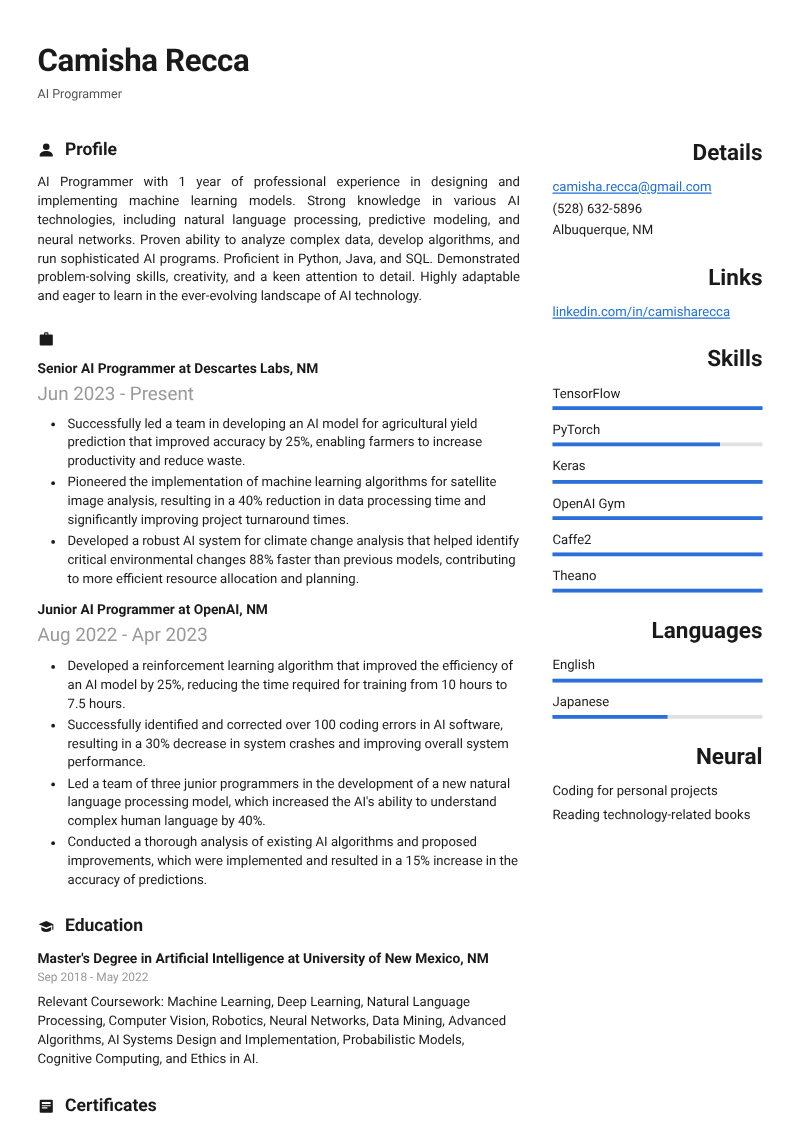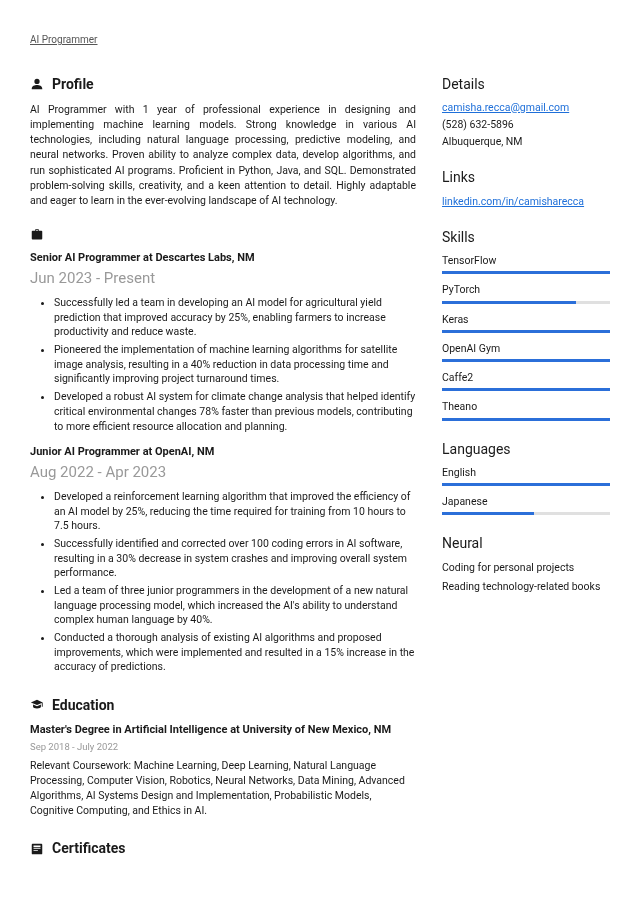--- a/index.html
+++ b/index.html
@@ -15,21 +15,20 @@
 .header { margin-bottom: 26px; }
 .name {
   font-size: 25px;
   font-weight: 700;
   letter-spacing: -0.3px;
 }
 .title {
   font-size: 10px;
   color: #555;
   margin-top: 1px;
-  text-decoration: underline;
 }
 .main { display: flex; gap: 26px; }
 .left { flex: 1 1 0; min-width: 0; }
 .right { width: 168px; flex-shrink: 0; }
 .section { margin-bottom: 20px; }
 .section-heading {
   display: flex;
   align-items: center;
   gap: 8px;
   font-size: 14px;
@@ -41,23 +40,24 @@
 .profile-text { text-align: justify; line-height: 1.45; }
 .job { margin-bottom: 10px; }
 .job-title { font-weight: 700; font-size: 11px; margin-bottom: 2px; }
 .job-dates { color: #999; font-size: 15px; margin-bottom: 6px; }
 .job ul { padding-left: 24px; }
 .job li { margin-bottom: 3px; line-height: 1.4; }
 .edu-title { font-weight: 700; font-size: 11px; margin-bottom: 2px; line-height: 1.3; }
 .edu-dates { color: #999; font-size: 9.5px; margin-bottom: 4px; }
 .edu-desc { line-height: 1.45; }
 .side-heading {
-  font-size: 14px;
-  font-weight: 400;
+  font-size: 18px;
+  font-weight: 700;
   margin-bottom: 6px;
+  text-align: right;
 }
 .side-section { margin-bottom: 18px; }
 .link {
   color: #1e6fd9;
   text-decoration: underline;
   font-size: 10.5px;
   word-break: break-all;
 }
 .detail-line { font-size: 10.5px; margin-bottom: 2px; }
 .skill { margin-bottom: 8px; }
@@ -74,20 +74,21 @@
   position: absolute;
   left: 0;
   top: 0;
 }
 .hobby-line { font-size: 10.5px; margin-bottom: 4px; }
 </style>
 </head>
 <body>
 
 <div class="header">
+  <div class="name">Camisha Recca</div>
   <div class="title">AI Programmer</div>
 </div>
 
 <div class="main">
   <div class="left">
 
     <div class="section">
       <div class="section-heading">
         <span class="icon">
             <svg viewBox="0 0 16 16">
@@ -107,21 +108,21 @@
             </svg>
           </span>
       </div>
       <div id="jobs-container">
           <div class="job">
             <div class="job-title">Senior AI Programmer at Descartes Labs, NM</div>
             <div class="job-dates">Jun 2023 - Present</div>
             <ul>
               <li>Successfully led a team in developing an AI model for agricultural yield prediction that improved accuracy by 25%, enabling farmers to increase productivity and reduce waste.</li>
               <li>Pioneered the implementation of machine learning algorithms for satellite image analysis, resulting in a 40% reduction in data processing time and significantly improving project turnaround times.</li>
-              <li>Developed a robust AI system for climate change analysis that helped identify critical environmental changes 78% faster than previous models, contributing to more efficient resource allocation and planning.</li>
+              <li>Developed a robust AI system for climate change analysis that helped identify critical environmental changes 88% faster than previous models, contributing to more efficient resource allocation and planning.</li>
             </ul>
           </div>
           <div class="job">
             <div class="job-title">Junior AI Programmer at OpenAI, NM</div>
             <div class="job-dates">Aug 2022 - Apr 2023</div>
             <ul>
               <li>Developed a reinforcement learning algorithm that improved the efficiency of an AI model by 25%, reducing the time required for training from 10 hours to 7.5 hours.</li>
               <li>Successfully identified and corrected over 100 coding errors in AI software, resulting in a 30% decrease in system crashes and improving overall system performance.</li>
               <li>Led a team of three junior programmers in the development of a new natural language processing model, which increased the AI's ability to understand complex human language by 40%.</li>
               <li>Conducted a thorough analysis of existing AI algorithms and proposed improvements, which were implemented and resulted in a 15% increase in the accuracy of predictions.</li>
@@ -133,21 +134,21 @@
     <div class="section">
       <div class="section-heading">
         <span class="icon">
             <svg viewBox="0 0 16 16">
               <path d="M8 2L1 5l7 3 5.5-2.4V10h1V5L8 2zM3.5 7.5V10c0 1.1 2 2 4.5 2s4.5-.9 4.5-2V7.5L8 9.5 3.5 7.5z"></path>
             </svg>
           </span>
         <span>Education</span>
       </div>
       <div class="edu-title">Master's Degree in Artificial Intelligence at University of New Mexico, NM</div>
-      <div class="edu-dates">Sep 2018 - July 2022</div>
+      <div class="edu-dates">Sep 2018 - May 2022</div>
       <div class="edu-desc">Relevant Coursework: Machine Learning, Deep Learning, Natural Language Processing, Computer Vision, Robotics, Neural Networks, Data Mining, Advanced Algorithms, AI Systems Design and Implementation, Probabilistic Models, Cognitive Computing, and Ethics in AI.</div>
     </div>
 
     <div class="section">
       <div class="section-heading">
         <span class="icon">
             <svg viewBox="0 0 16 16">
               <path d="M3 2h10a1 1 0 011 1v10a1 1 0 01-1 1H3a1 1 0 01-1-1V3a1 1 0 011-1zm1 2v2h8V4H4zm0 3v1h8V7H4zm0 2v1h5V9H4z"></path>
             </svg>
           </span>

